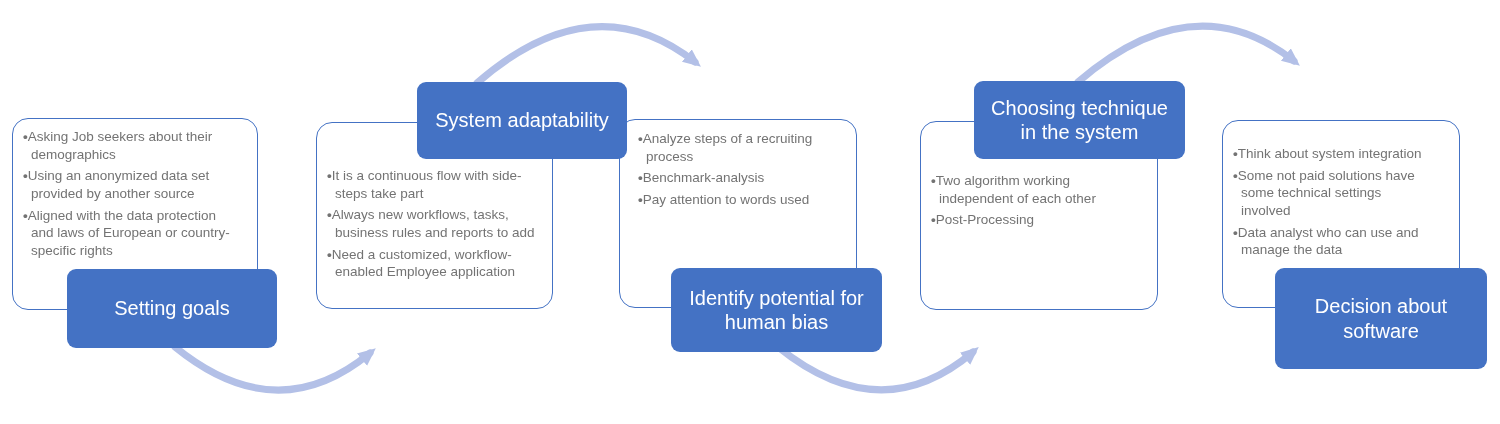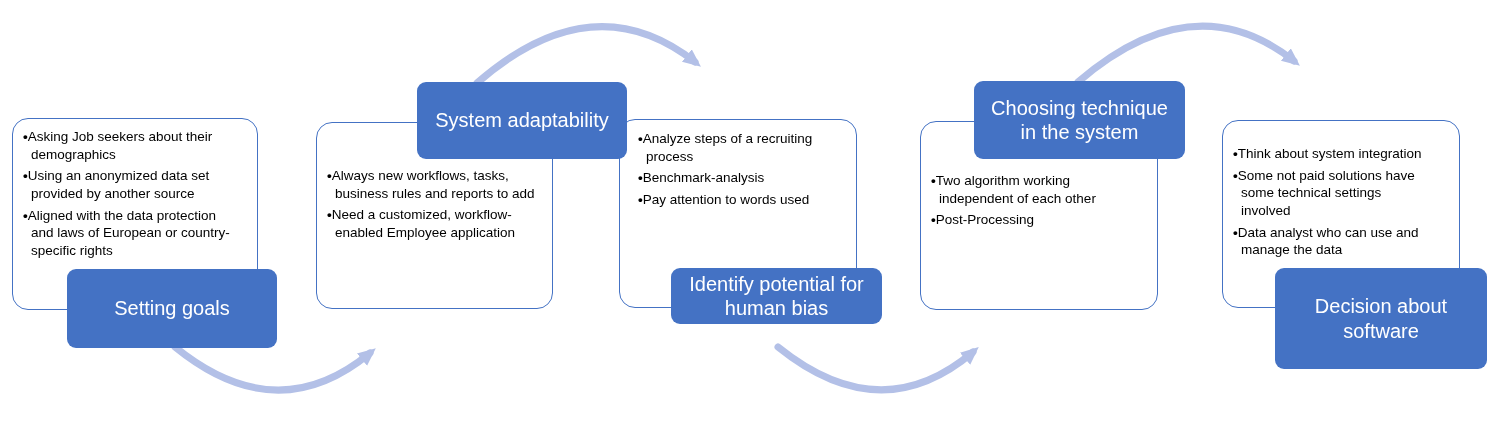--- a/index.html
+++ b/index.html
@@ -27,21 +27,21 @@
     background: #ffffff;
     border: 1.6px solid #4472C4;
     border-radius: 16px;
     box-sizing: border-box;
     z-index: 1;
   }
   .card ul {
     list-style: none;
     margin: 0;
     padding: 0;
-    color: #000000;
+    color: #737373;
     font-size: 13.5px;
     line-height: 1.31;
   }
   .card li {
     padding-left: 8px;
     text-indent: -8px;
     margin-bottom: 4px;
   }
   .card li::before {
     content: "\2022";
@@ -63,21 +63,21 @@
     z-index: 2;
   }
   
   #card-1 { left: 12px;   top: 118px; width: 246px; height: 192px; padding: 9px 26px 8px 10px; }
   #title-1{ left: 67px;   top: 269px; width: 210px; height: 79px; }
 
   #title-2{ left: 370px;  top: 82px;  width: 210px; height: 77px; margin-left: 47px; }
   #card-2 { left: 316px;  top: 122px; width: 237px; height: 187px; padding: 44px 17px 8px 10px; }
 
   #card-3 { left: 619px;  top: 119px; width: 238px; height: 189px; padding: 10px 18px 8px 18px; }
-  #title-3{ left: 671px;  top: 268px; width: 211px; height: 56px; }
+  #title-3{ left: 671px;  top: 268px; width: 211px; height: 84px; }
 
   #title-4{ left: 974px;  top: 81px;  width: 211px; height: 78px; }
   #card-4 { left: 920px;  top: 121px; width: 238px; height: 189px; padding: 50px 28px 20px 10px; }
 
   #card-5 { left: 1222px; top: 120px; width: 238px; height: 188px; padding: 24px 28px 8px 10px; }
   #title-5{ left: 1275px; top: 268px; width: 212px; height: 101px; }
 </style>
 </head>
 <body>
 
@@ -104,20 +104,21 @@
       </ul>
     </div>
     <div class="titlebox" id="title-1">
       <span>Setting goals</span>
     </div>
   </div>
 
   <div class="stage">
     <div class="card" id="card-2">
       <ul>
+        <li>It is a continuous flow with side-steps take part</li>
         <li>Always new workflows, tasks, business rules and reports to add</li>
         <li>Need a customized, workflow-enabled Employee application</li>
       </ul>
     </div>
     <div class="titlebox" id="title-2">
       <span>System adaptability</span>
     </div>
   </div>
 
   <div class="stage">

